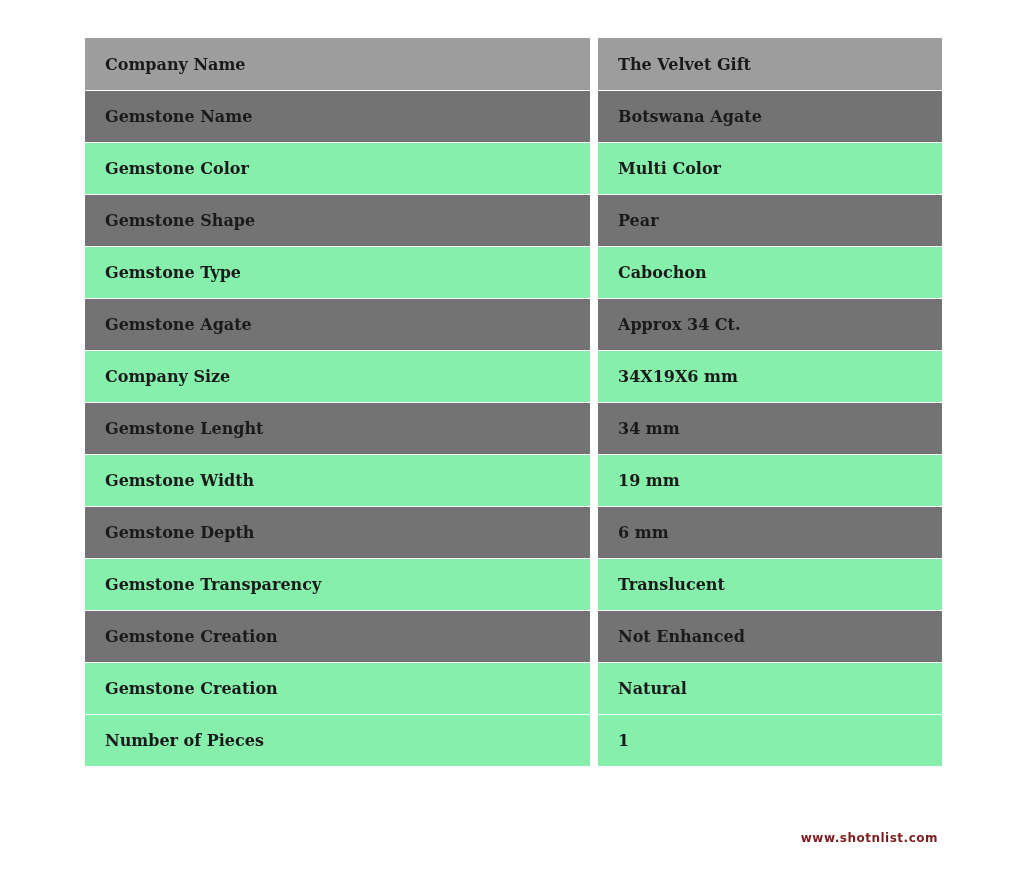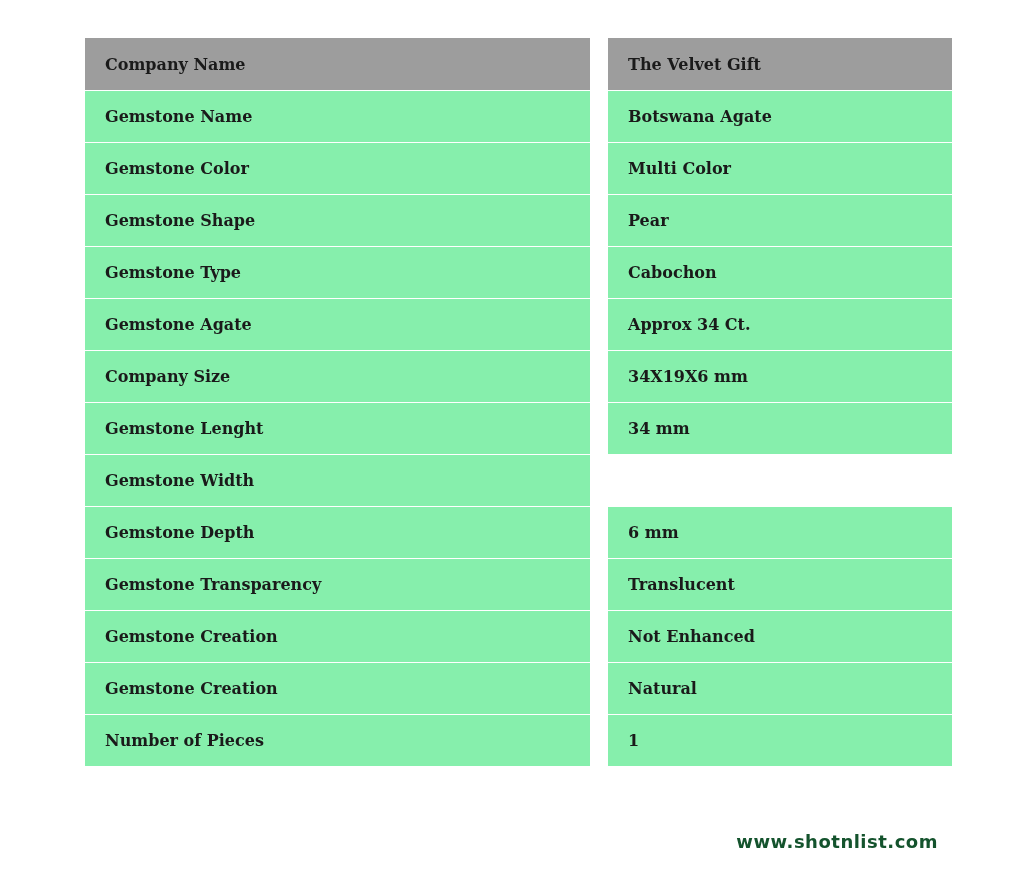--- a/index.html
+++ b/index.html
@@ -14,55 +14,55 @@
   }
   .spec-table {
     position: absolute;
     left: 85px;
     top: 38px;
     width: 853px;
   }
   .row {
     display: grid;
     grid-template-columns: 505px 344px;
-    column-gap: 18px;
+    column-gap: 8px;
     height: 51px;
     border-bottom: 1px solid #ffffff;
     background: #ffffff;
   }
   .row.header {
     height: 52px;
   }
   .row.header .cell {
     background: #9d9d9d;
   }
   .row.alt .cell {
-    background: #86efac;
+    background: #737373;
   }
   .cell {
     display: flex;
     align-items: center;
     padding-left: 20px;
     font-weight: bold;
     font-size: 16px;
     color: #1a1a1a;
     background: #86efac;
     white-space: nowrap;
     overflow: hidden;
   }
   .cell.value {
   }
   .watermark {
     position: absolute;
     top: 831px;
     right: 86px;
     font-family: "DejaVu Sans", sans-serif;
     font-weight: bold;
-    font-size: 18px;
-    color: #14532d;
+    font-size: 12px;
+    color: #7f1d1d;
     letter-spacing: 0.5px;
   }
 </style>
 </head>
 <body>
 
 <div class="spec-table">
 
   <div class="row header">
     <div class="cell label">Company Name</div>
@@ -92,20 +92,21 @@
   <div class="row">
     <div class="cell label">Company Size</div>
     <div class="cell value">34X19X6 mm</div>
   </div>
   <div class="row alt">
     <div class="cell label">Gemstone Lenght</div>
     <div class="cell value">34 mm</div>
   </div>
   <div class="row">
     <div class="cell label">Gemstone Width</div>
+    <div class="cell value">19 mm</div>
   </div>
   <div class="row alt">
     <div class="cell label">Gemstone Depth</div>
     <div class="cell value">6 mm</div>
   </div>
   <div class="row">
     <div class="cell label">Gemstone Transparency</div>
     <div class="cell value">Translucent</div>
   </div>
   <div class="row alt">

